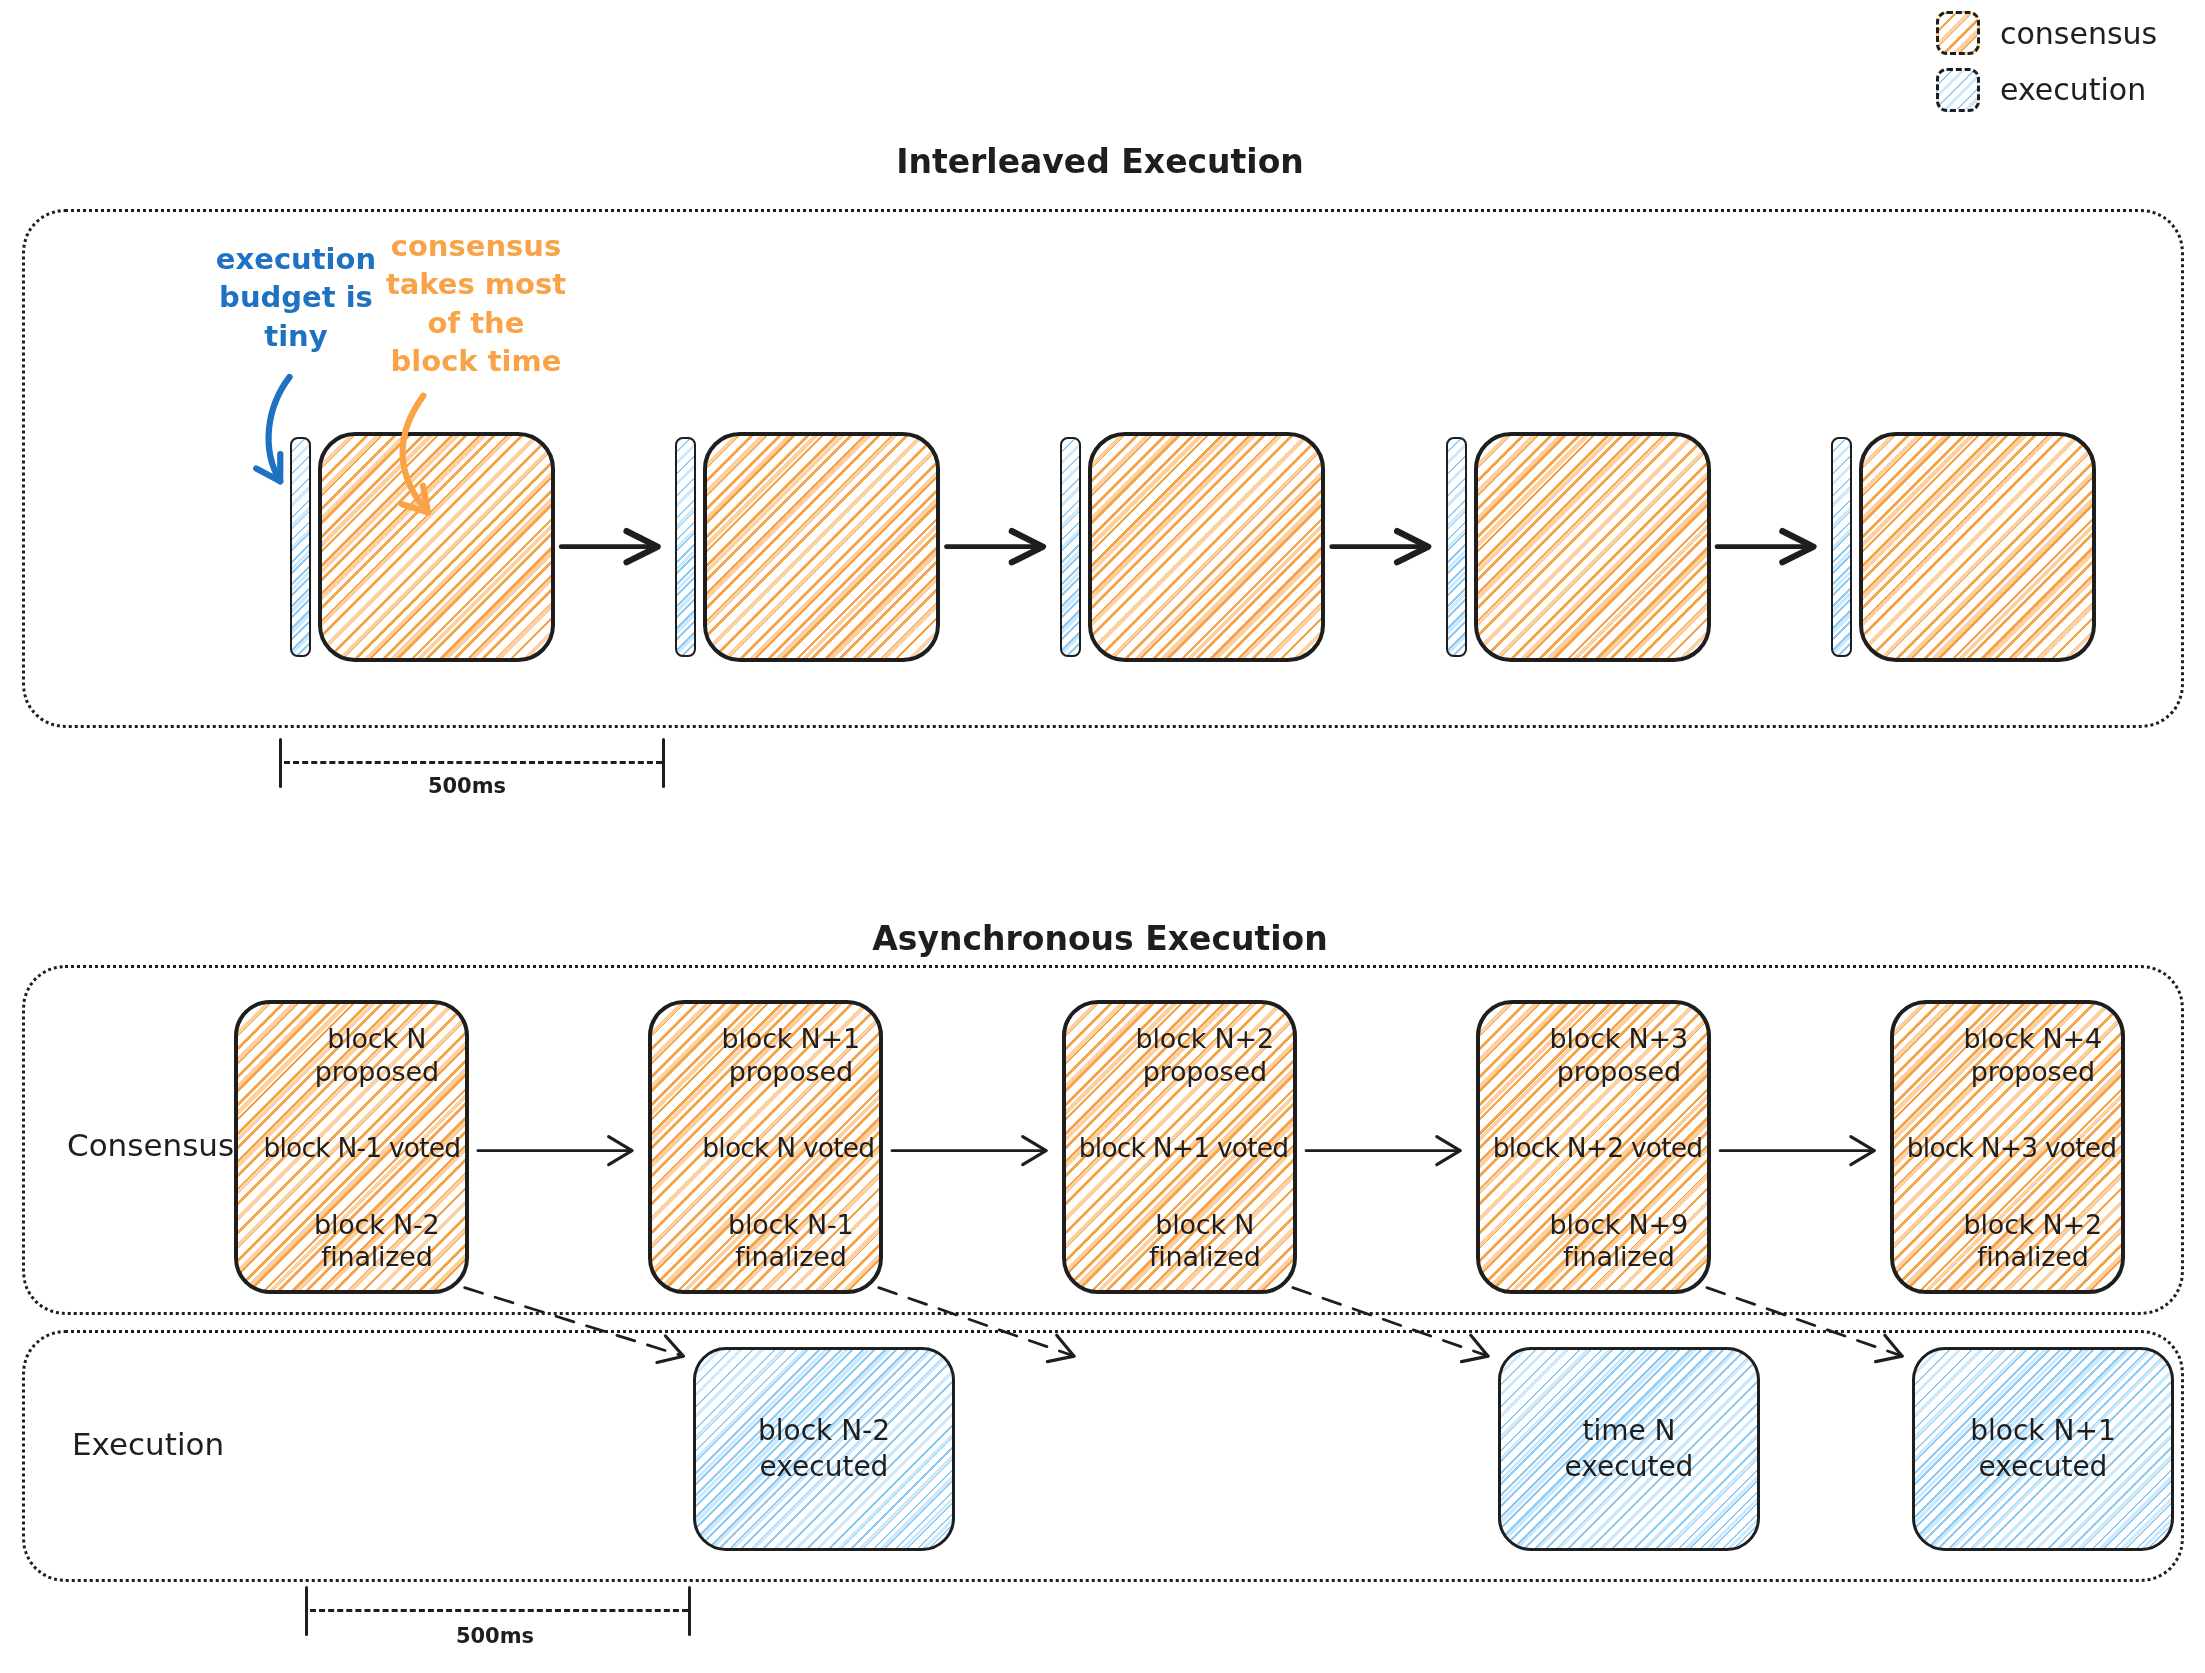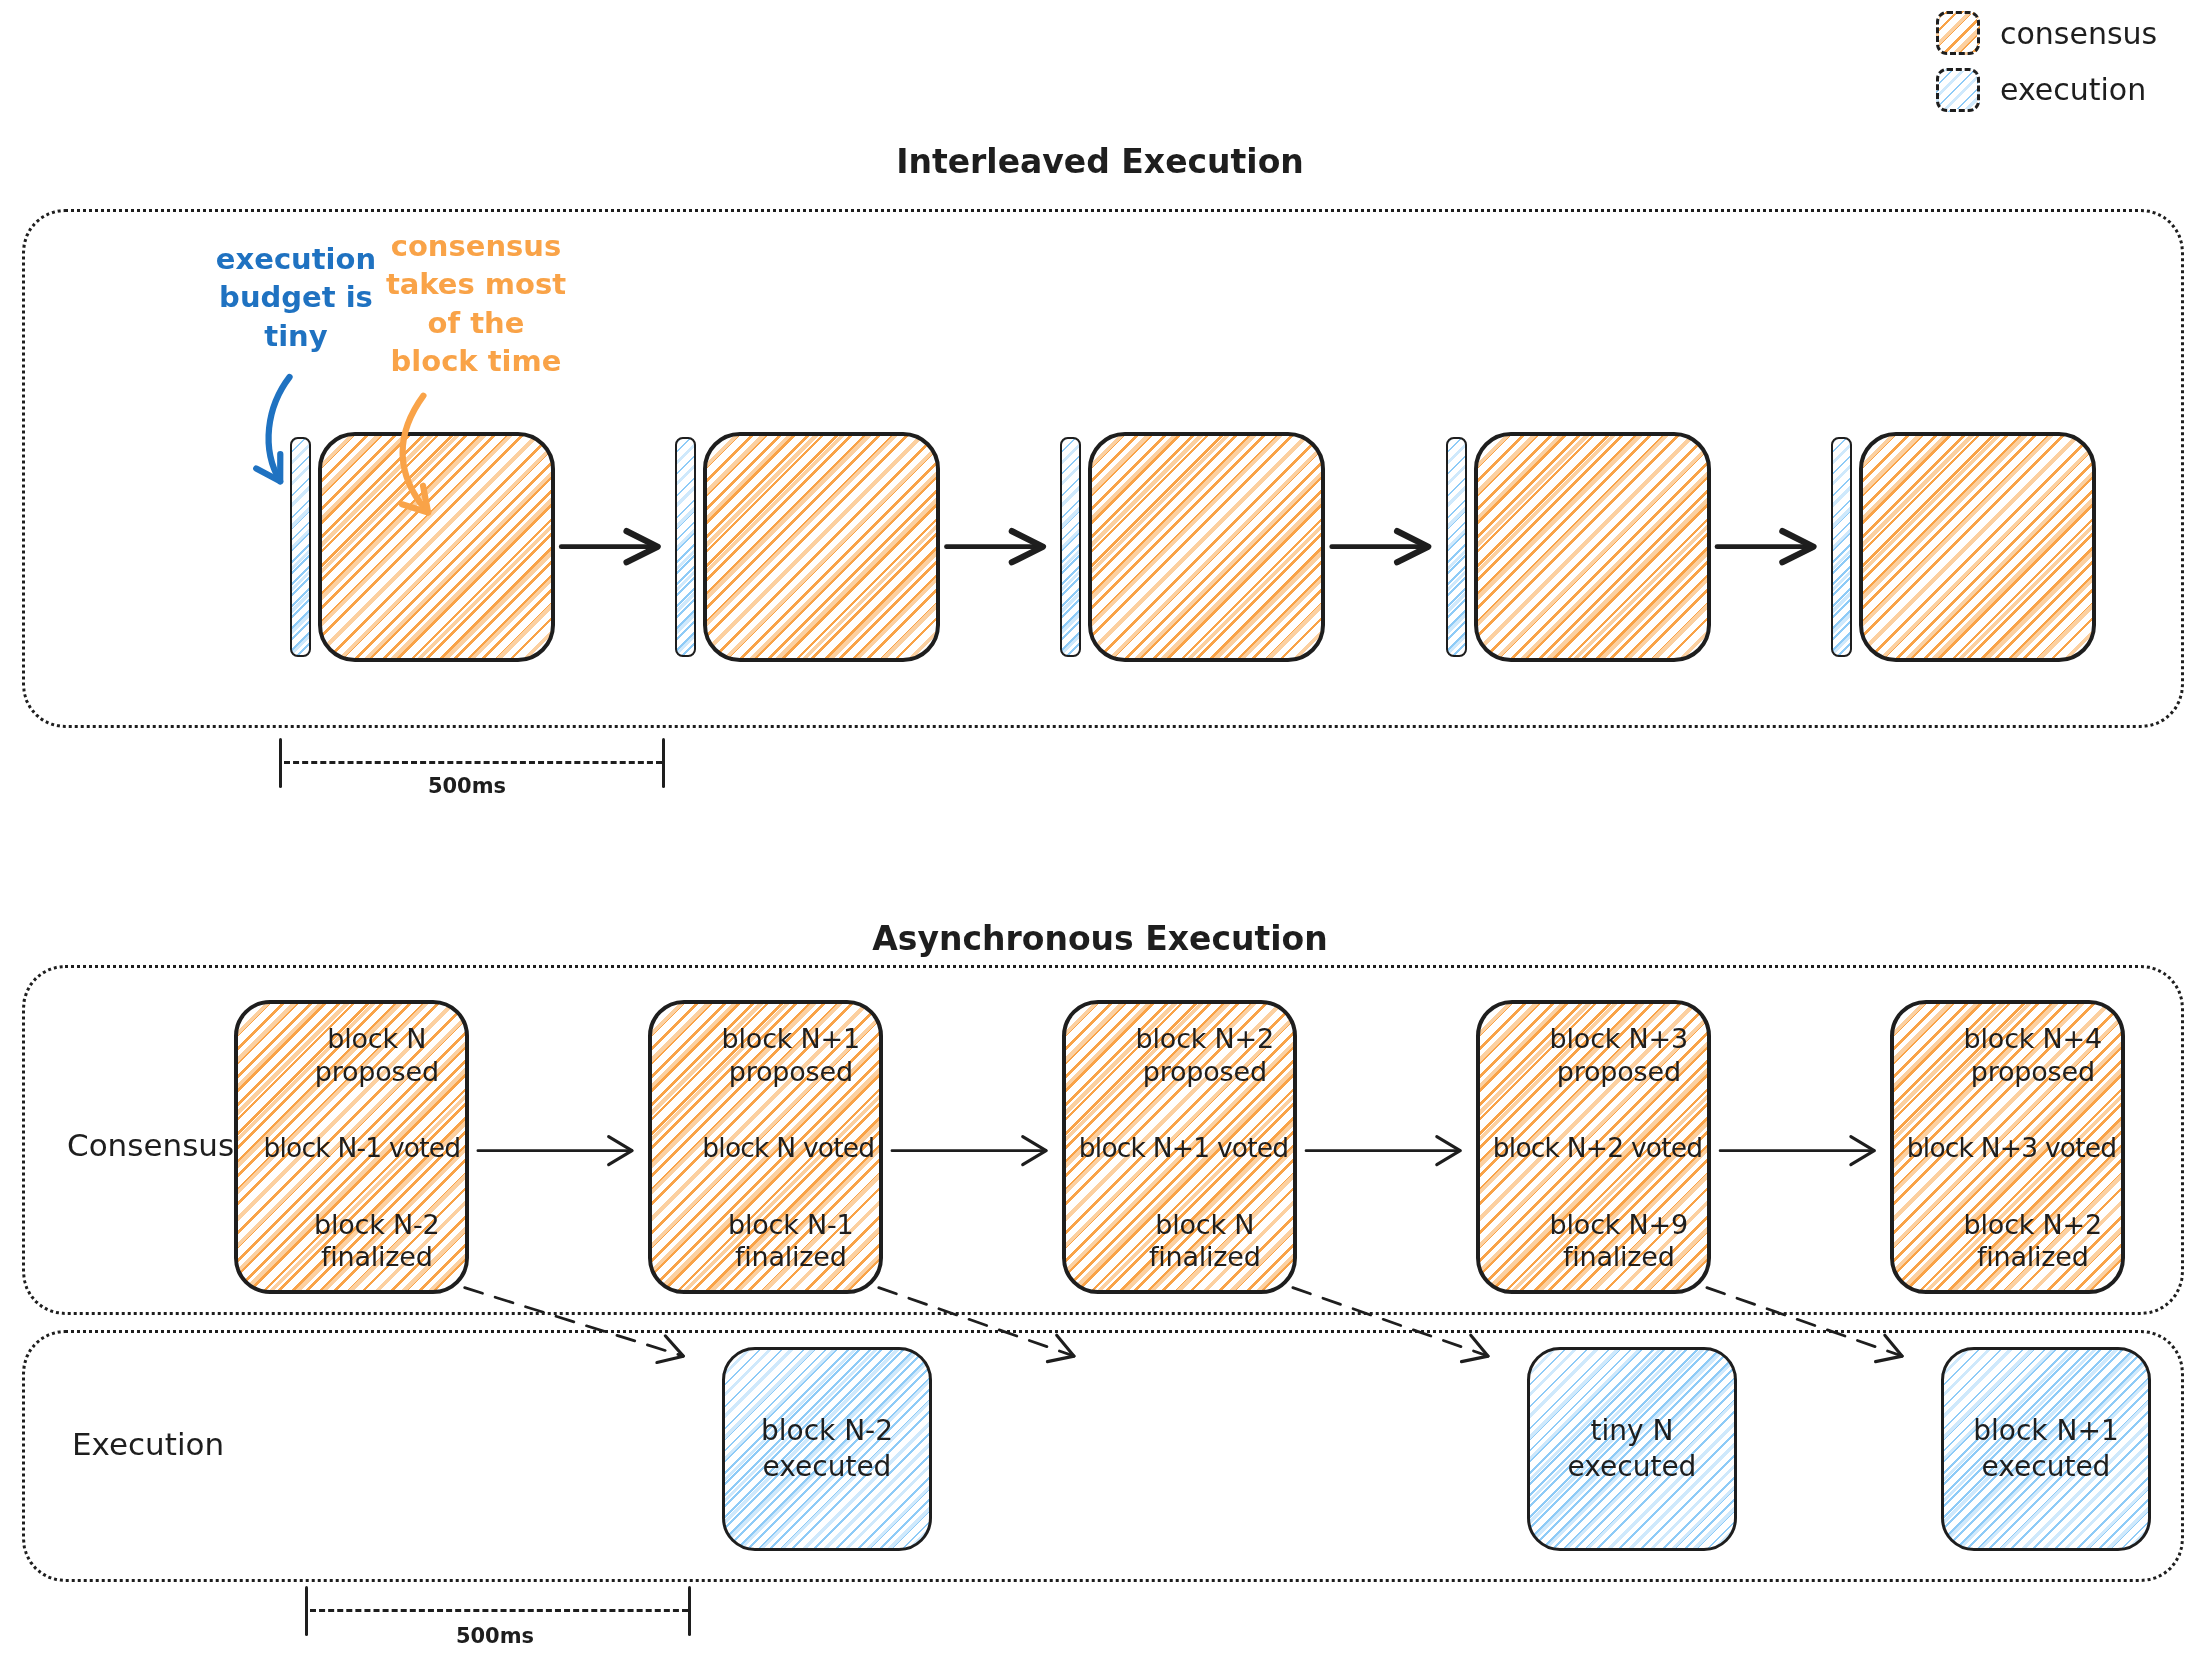--- a/index.html
+++ b/index.html
@@ -49,22 +49,22 @@
   .cblock{position:absolute;width:237px;height:230px;border:4.7px solid var(--ink);border-radius:37px;box-sizing:border-box;}
 
   
   .cbox{position:absolute;width:235px;height:294px;border:4.7px solid var(--ink);border-radius:36px;box-sizing:border-box;
         display:flex;flex-direction:column;justify-content:space-between;align-items:flex-end;
         padding:18.7px 4.7px 15.6px 4.7px;text-align:center;font-size:27px;font-weight:500;line-height:1.22;letter-spacing:-0.2px;}
   .cline.wrap{max-width:167px;}
   .cline.mid{white-space:nowrap;letter-spacing:-0.8px;font-size:26.5px;}
 
   
-  .xbox{position:absolute;width:210px;height:204px;border:3.1px solid var(--ink);border-radius:33px;box-sizing:border-box;
-        display:flex;align-items:center;justify-content:center;text-align:center;font-size:28px;font-weight:500;line-height:1.3;margin-left:29px;}
+  .xbox{position:absolute;width:262px;height:204px;border:3.1px solid var(--ink);border-radius:33px;box-sizing:border-box;
+        display:flex;align-items:center;justify-content:center;text-align:center;font-size:28px;font-weight:500;line-height:1.3;}
   .xbox .lbl{max-width:183px;}
 
   
   .bracket-line{position:absolute;border-top:3.1px dashed var(--ink);}
   .bracket-tick{position:absolute;width:3.1px;height:50px;background:var(--ink);border-radius:1.6px;}
   .bracket-label{position:absolute;transform:translateX(-50%);font-size:21px;font-weight:600;white-space:nowrap;}
 
   .overlay{position:absolute;left:0;top:0;pointer-events:none;}
 </style>
 </head>
@@ -142,21 +142,21 @@
     <div class="cline wrap">block N+2 finalized</div>
   </div>
 
   <div class="dotted-box" style="left:22px;top:1330px;width:2162px;height:252px;"></div>
   <div class="row-label" style="left:72px;top:1426px;">Execution</div>
 
   <div class="xbox execution-fill" style="left:693px;top:1347px;">
     <div class="lbl">block N-2 executed</div>
   </div>
   <div class="xbox execution-fill" style="left:1498px;top:1347px;">
-    <div class="lbl">tiny N executed</div>
+    <div class="lbl">time N executed</div>
   </div>
   <div class="xbox execution-fill" style="left:1912px;top:1347px;">
     <div class="lbl">block N+1 executed</div>
   </div>
 
   <div class="bracket-tick" style="left:305px;top:1586px;"></div>
   <div class="bracket-tick" style="left:688px;top:1586px;"></div>
   <div class="bracket-line" style="left:310px;top:1609px;width:378px;"></div>
   <div class="bracket-label" style="left:495px;top:1624px;">500ms</div>
 

